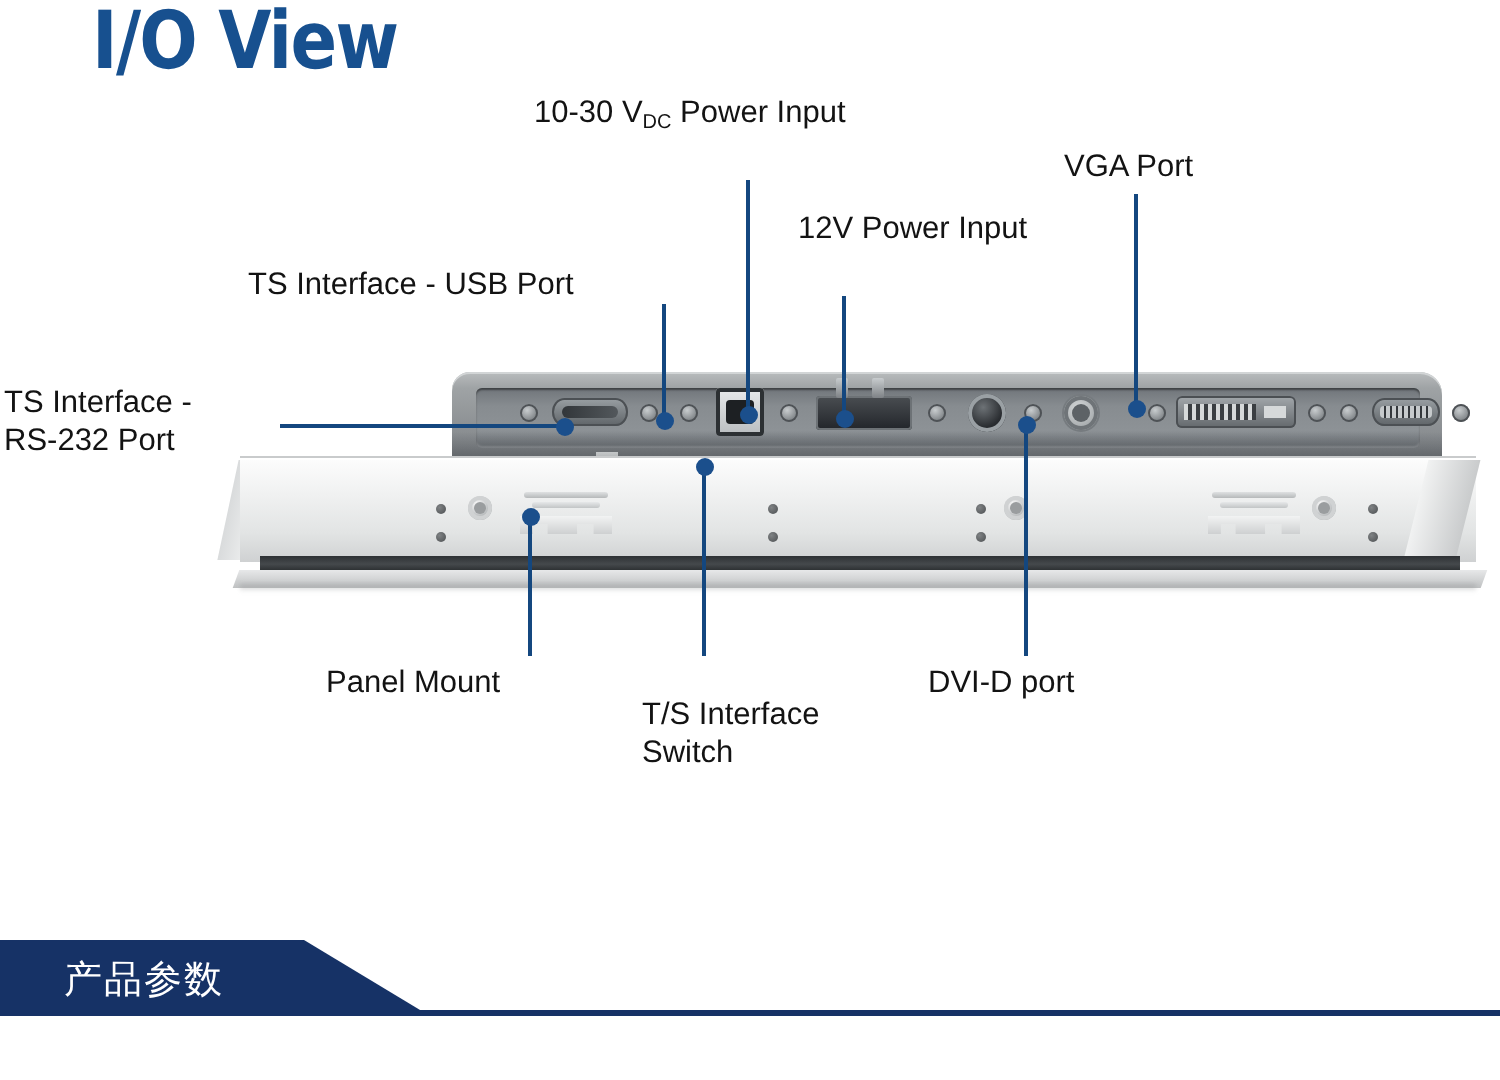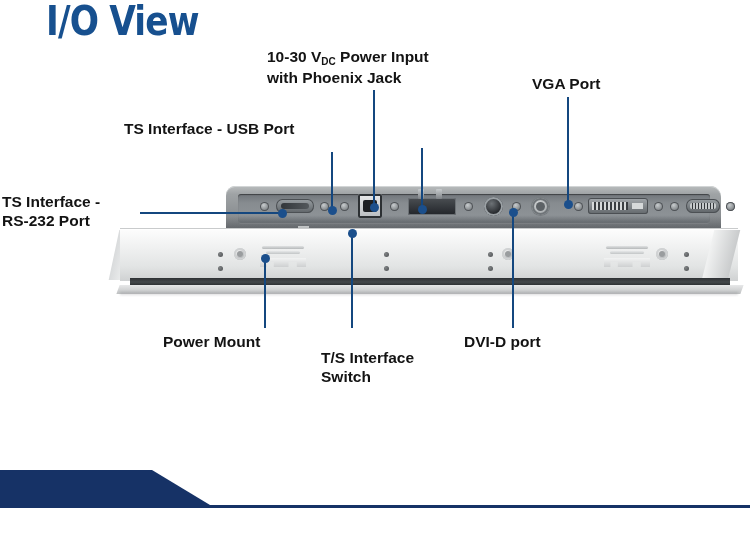--- a/index.html
+++ b/index.html
@@ -22,21 +22,21 @@
     color:#17508f;
     transform:scaleX(0.86);
     transform-origin:left top;
     white-space:nowrap;
   }
 
   
   .lbl{
     position:absolute;
     font-family:"Liberation Sans",sans-serif;
-    font-weight:bold;
+    font-weight:normal;
     font-size:15.5px;
     line-height:19px;
     color:#131313;
     white-space:nowrap;
   }
   .lbl sub{font-size:10px;vertical-align:baseline;position:relative;top:3px;letter-spacing:0;}
 
   
   .leader{position:absolute;background:#14477f;}
   .leader.v{width:2px;}
@@ -310,64 +310,65 @@
     <div class="fdot" style="left:576px;top:66px"></div>
     <div class="fdot" style="left:576px;top:80px"></div>
 
     <div class="glass"></div>
     <div class="basel"></div>
     <div class="base-shadow"></div>
   </div>
 
   <div class="lbl" style="left:267px;top:47px">
     <div><span>10-30 V</span><sub>DC</sub><span> Power Input</span></div>
-    <div>with Phoenix Jack</div>
   </div>
   <div class="leader v" style="left:373px;top:90px;height:118px"></div>
   <div class="dot" style="left:370px;top:203px"></div>
 
   <div class="lbl" style="left:532px;top:74px">
     <div>VGA Port</div>
   </div>
   <div class="leader v" style="left:567px;top:97px;height:108px"></div>
   <div class="dot" style="left:564px;top:200px"></div>
 
   <div class="lbl" style="left:399px;top:105px">
+    <div>12V Power Input</div>
   </div>
   <div class="leader v" style="left:421px;top:148px;height:62px"></div>
   <div class="dot" style="left:418px;top:205px"></div>
 
-  <div class="lbl" style="left:124px;top:119px">
+  <div class="lbl" style="left:124px;top:133px">
     <div>TS Interface - USB Port</div>
   </div>
   <div class="leader v" style="left:331px;top:152px;height:60px"></div>
   <div class="dot" style="left:328px;top:206px"></div>
 
   <div class="lbl" style="left:2px;top:192px">
     <div>TS Interface -</div>
     <div>RS-232 Port</div>
   </div>
   <div class="leader h" style="left:140px;top:212px;width:142px"></div>
   <div class="dot" style="left:278px;top:209px"></div>
 
   <div class="lbl" style="left:163px;top:332px">
-    <div>Power Mount</div>
+    <div>Panel Mount</div>
   </div>
   <div class="leader v" style="left:264px;top:258px;height:70px"></div>
   <div class="dot" style="left:261px;top:254px"></div>
 
   <div class="lbl" style="left:321px;top:348px">
     <div>T/S Interface</div>
     <div>Switch</div>
   </div>
   <div class="leader v" style="left:351px;top:234px;height:94px"></div>
   <div class="dot" style="left:348px;top:229px"></div>
 
   <div class="lbl" style="left:464px;top:332px">
     <div>DVI-D port</div>
   </div>
   <div class="leader v" style="left:512px;top:212px;height:116px"></div>
   <div class="dot" style="left:509px;top:208px"></div>
 
   <div class="banner"></div>
+  <div class="banner-text">产品参数</div>
   <div class="banner-rule"></div>
 
 </div>
 
 </body></html>

